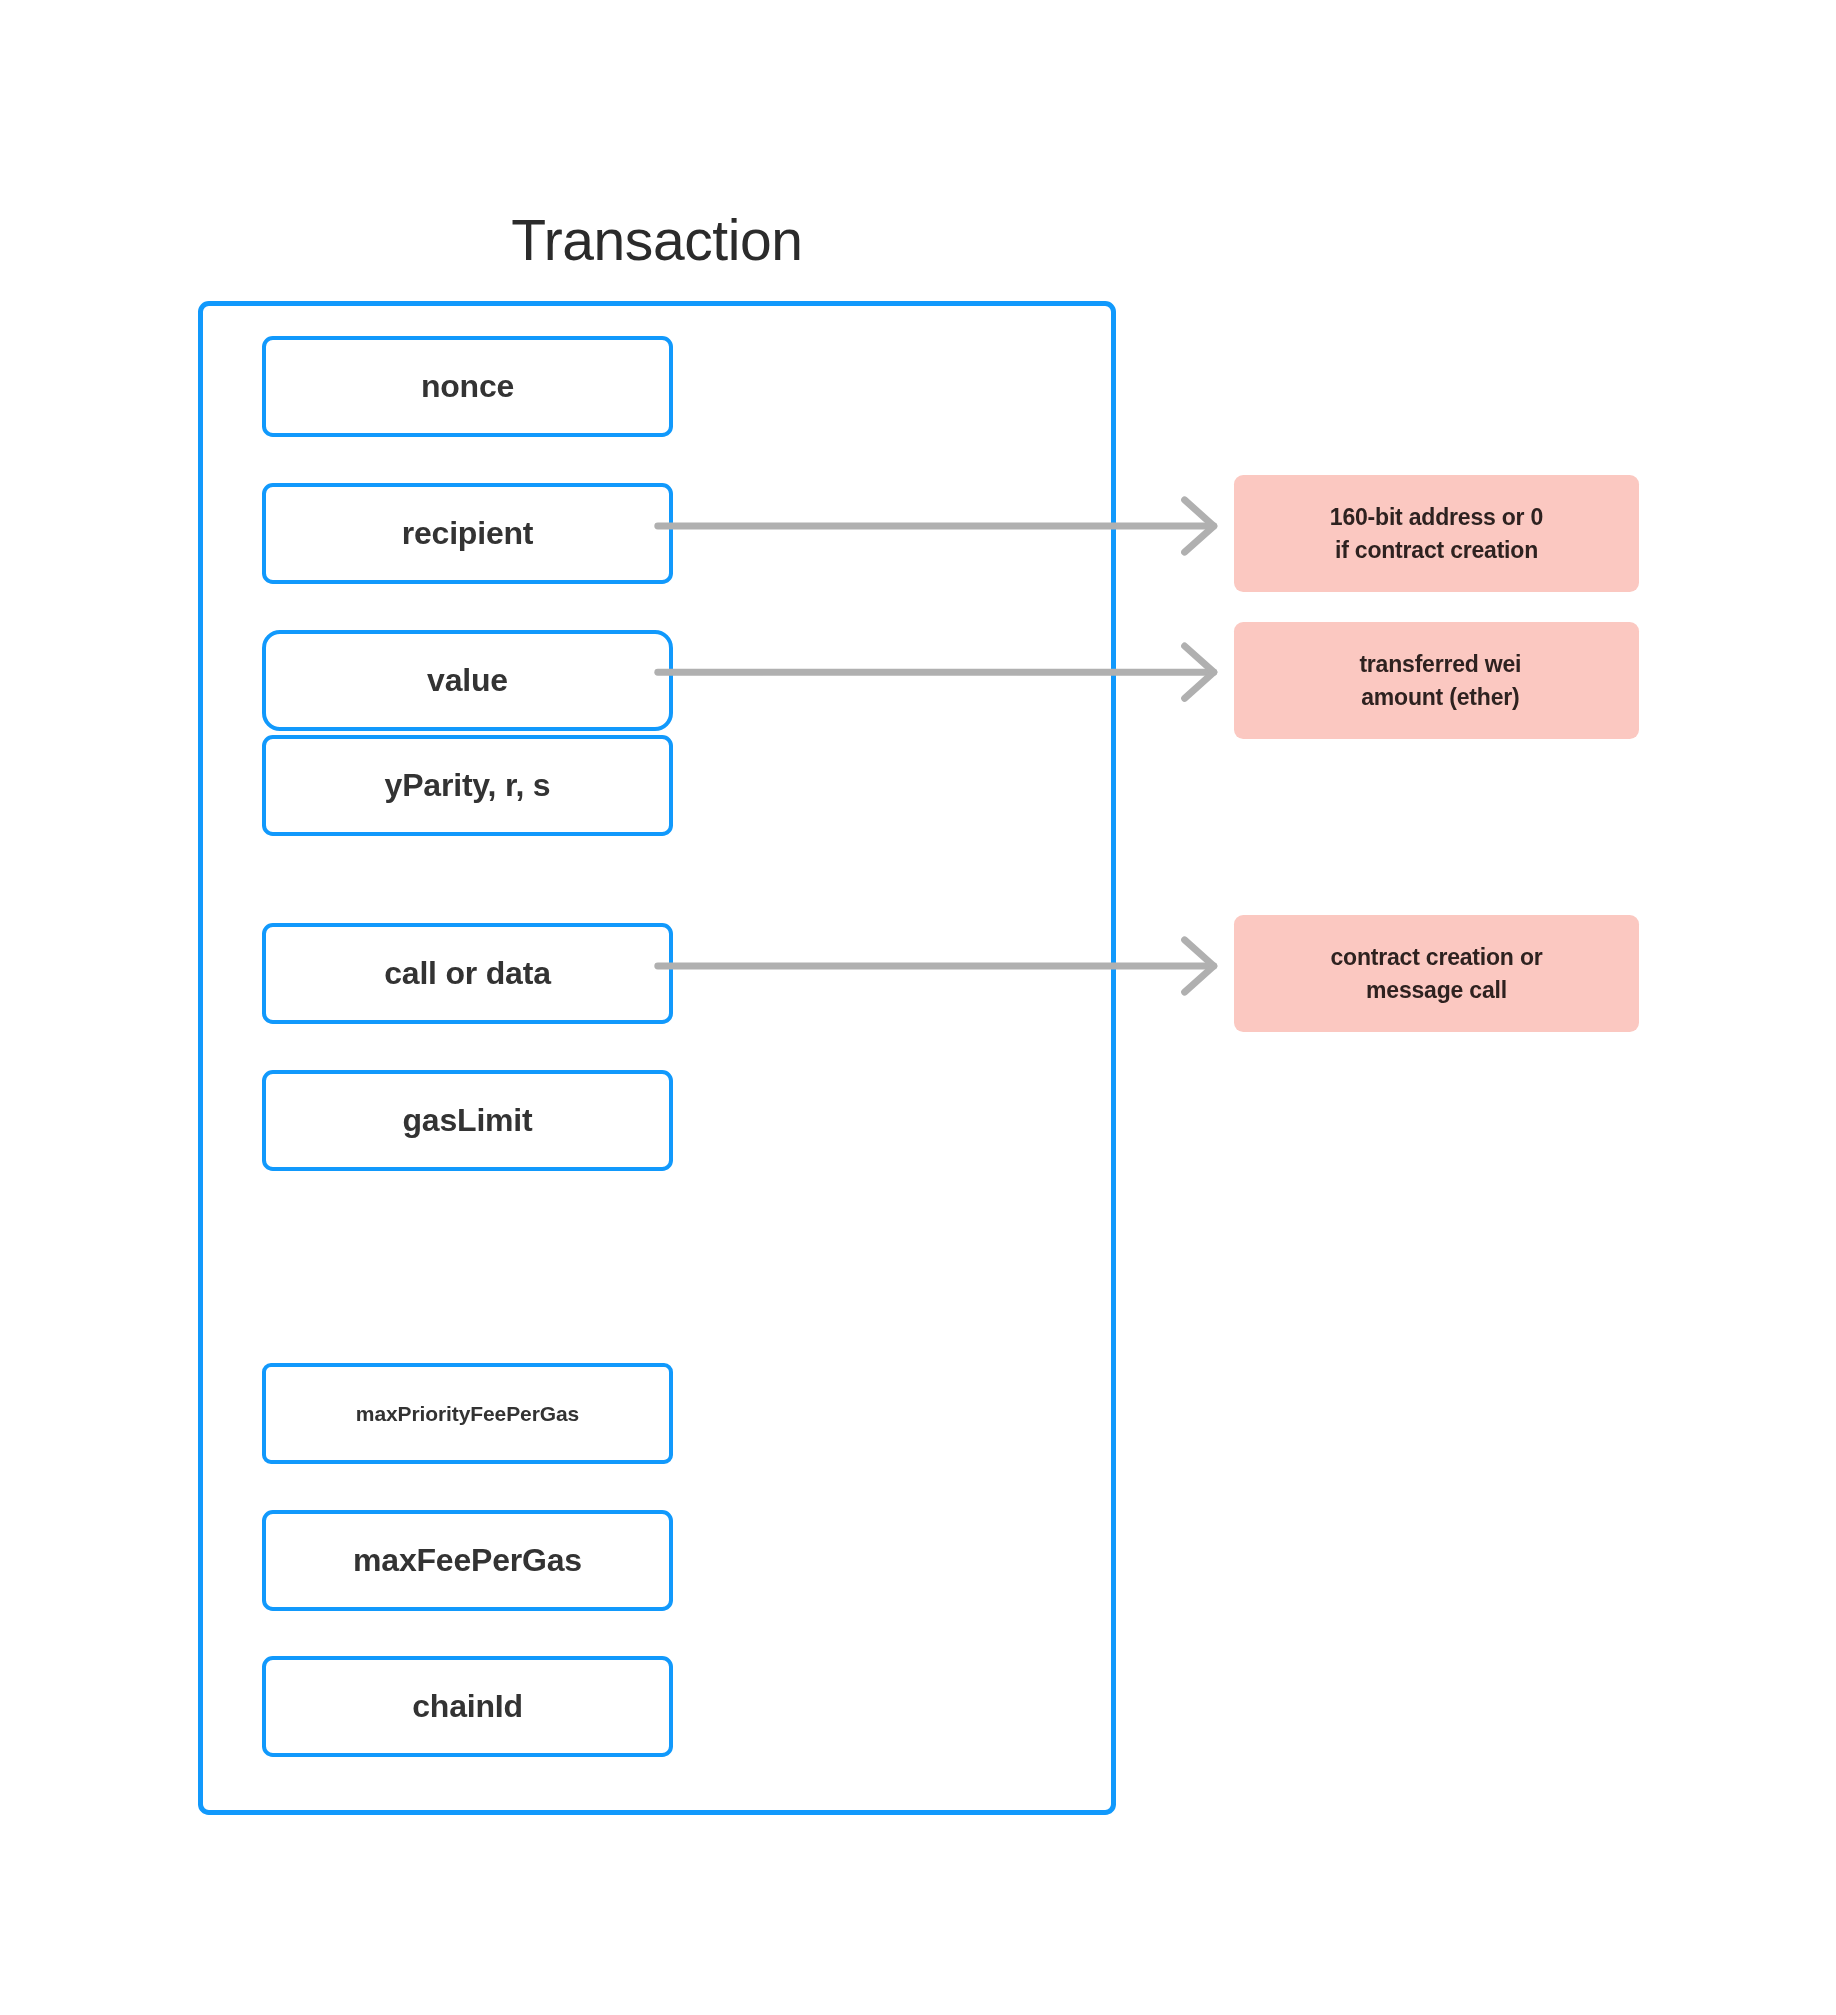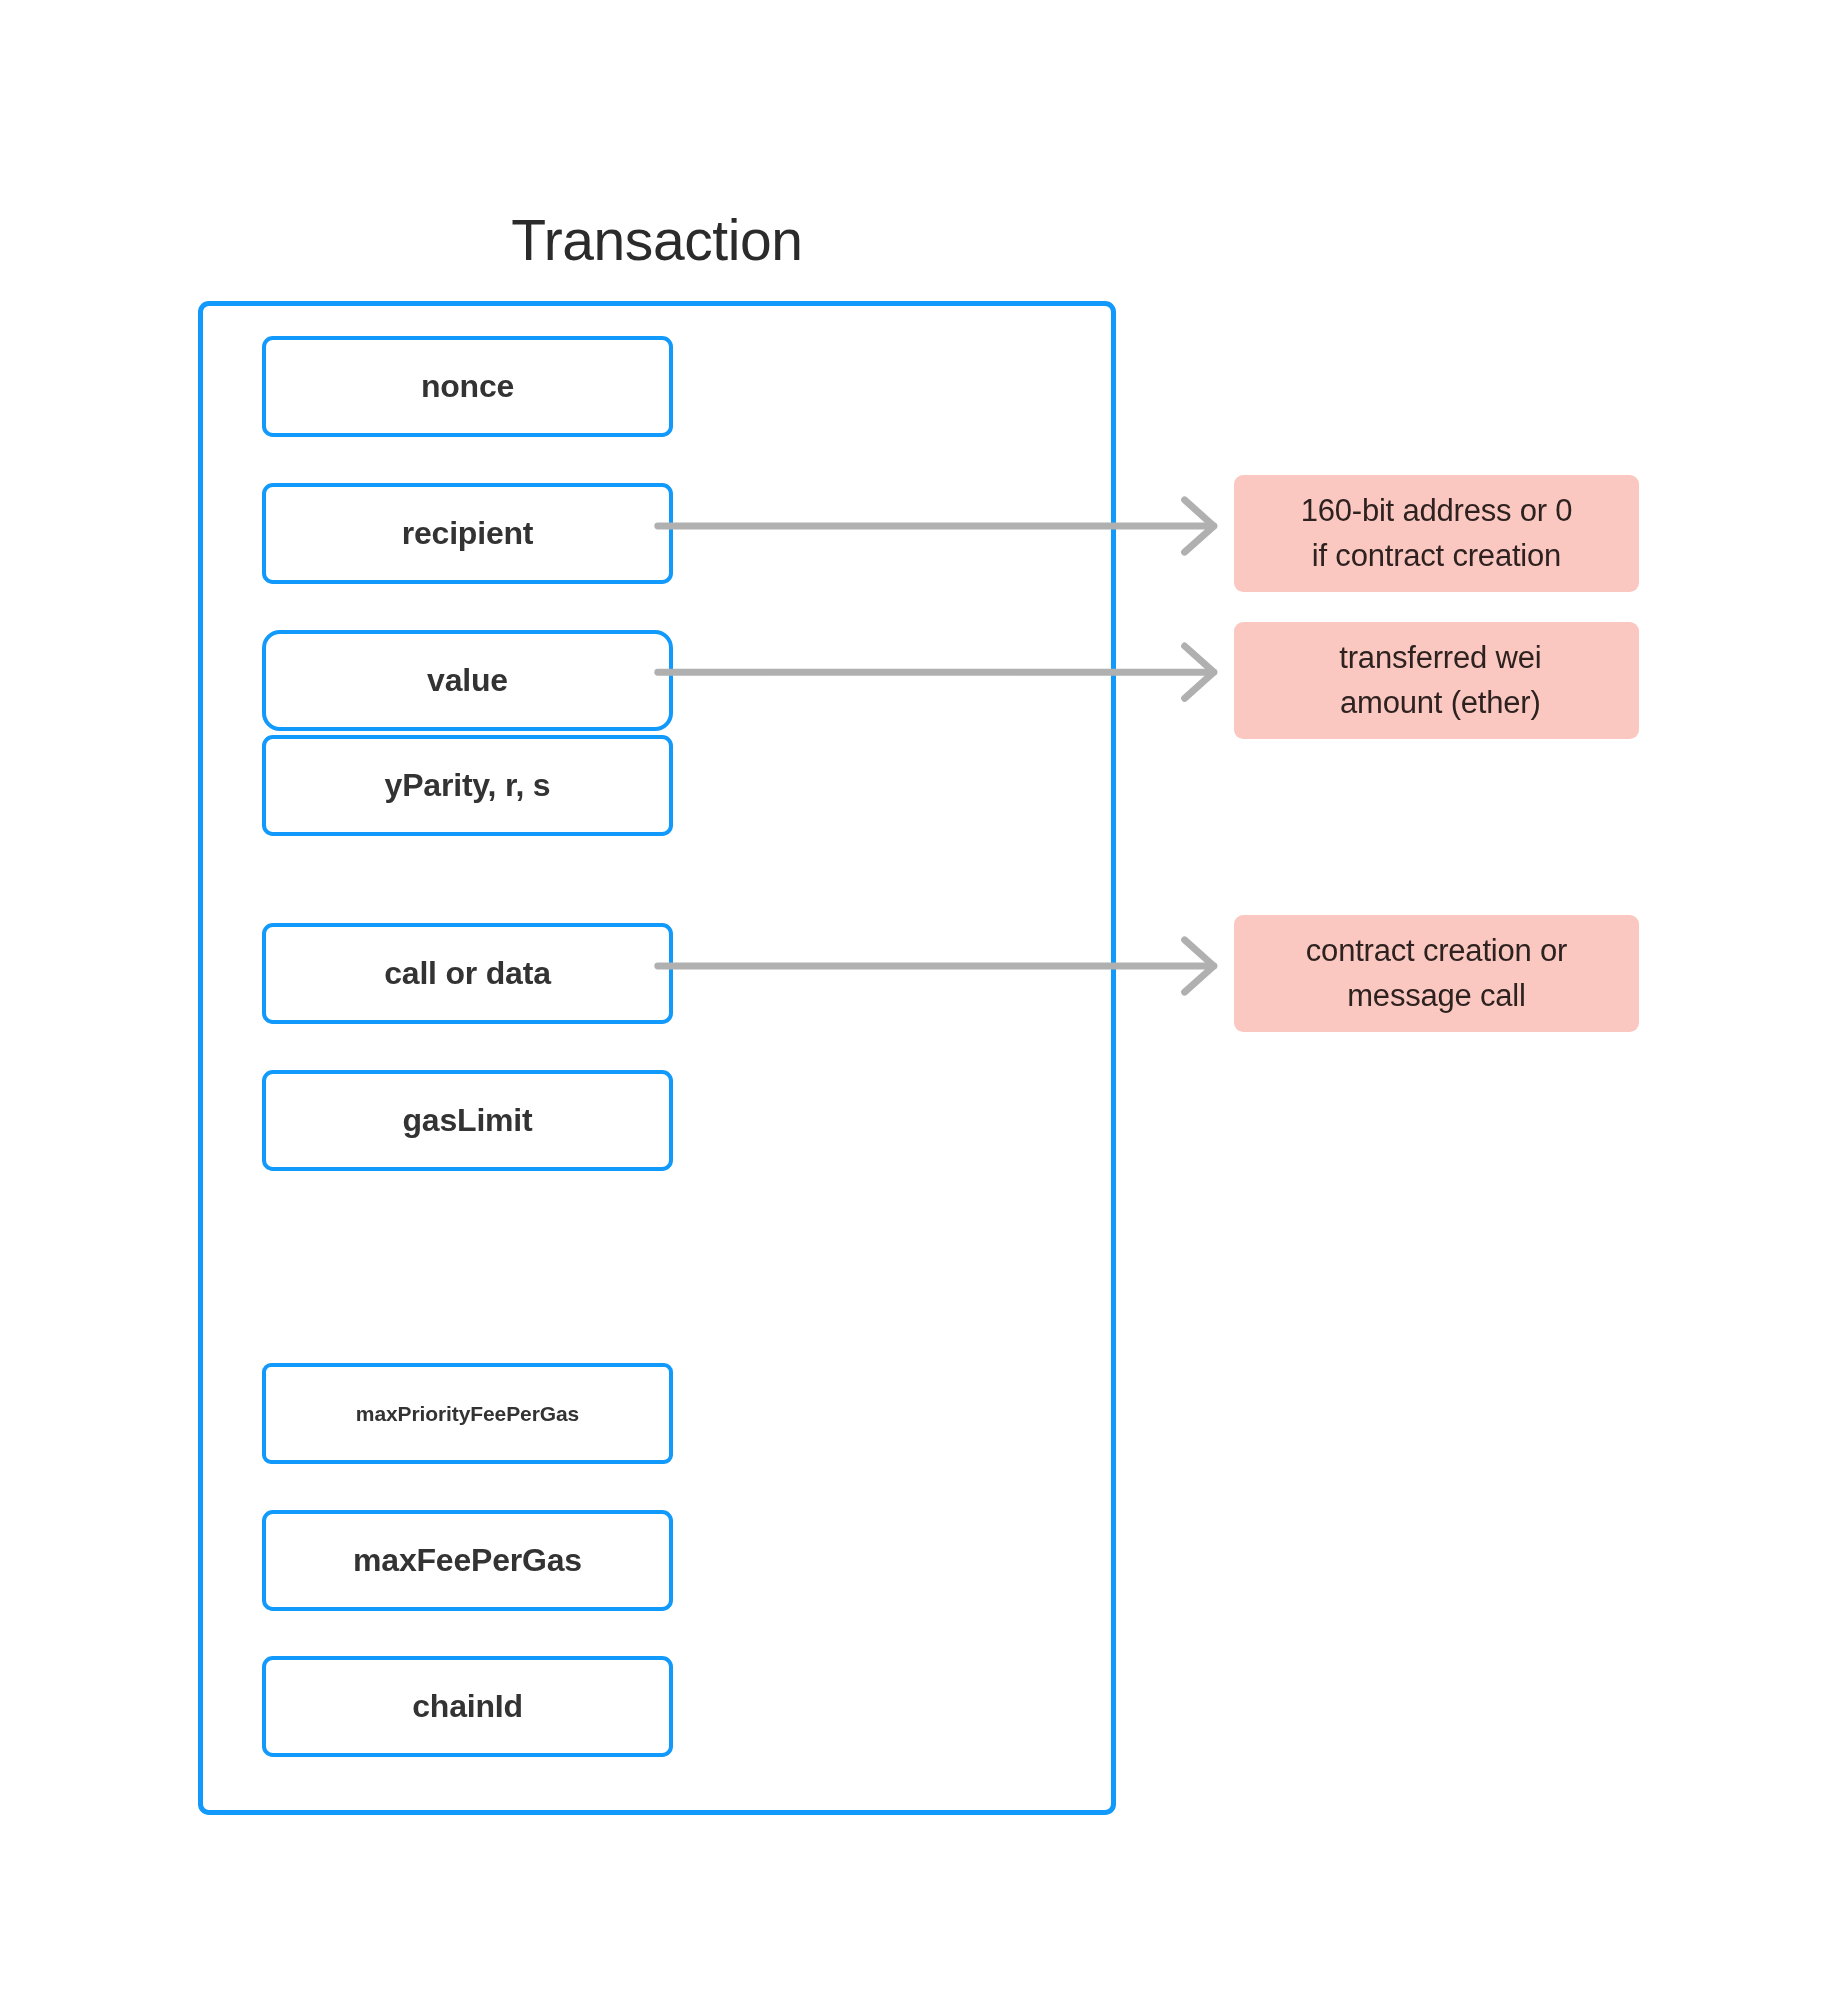--- a/index.html
+++ b/index.html
@@ -98,22 +98,22 @@
     height: 117px;
     box-sizing: border-box;
     background: #fbc8c1;
     border-radius: 9.2px;
     display: flex;
     align-items: center;
     justify-content: center;
     padding: 0 12.3px;
   }
   .note-text {
-    font-size: 31px;
-    font-weight: 400;
+    font-size: 23px;
+    font-weight: 700;
     color: #2e2220;
     text-align: center;
     line-height: 1.42;
     letter-spacing: -0.2px;
   }
 
   .nb-0 { top: 475px; }
   .nb-1 { top: 622px; padding-left: 20px; }
   .nb-2 { top: 915px; }
 

